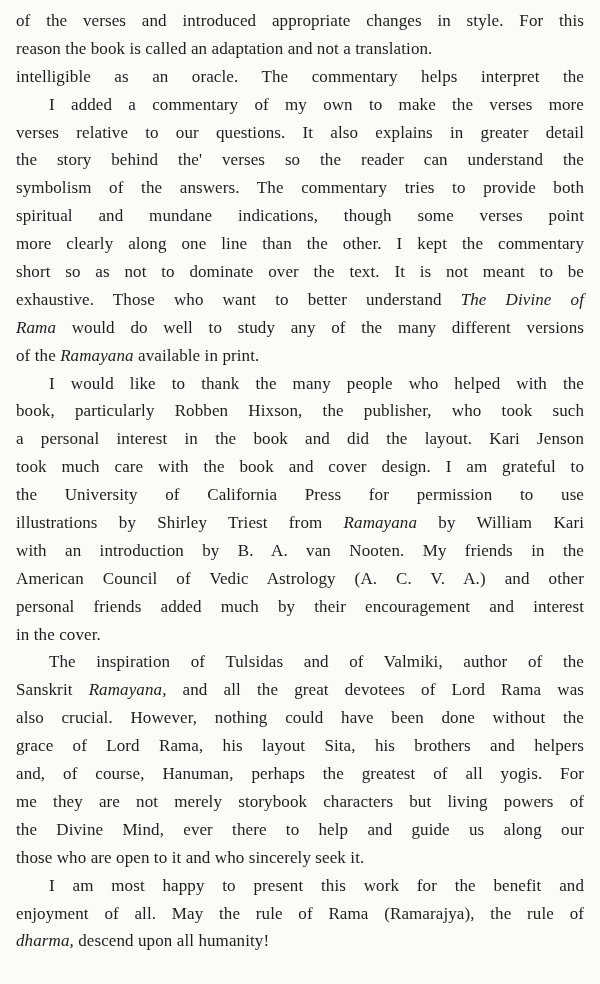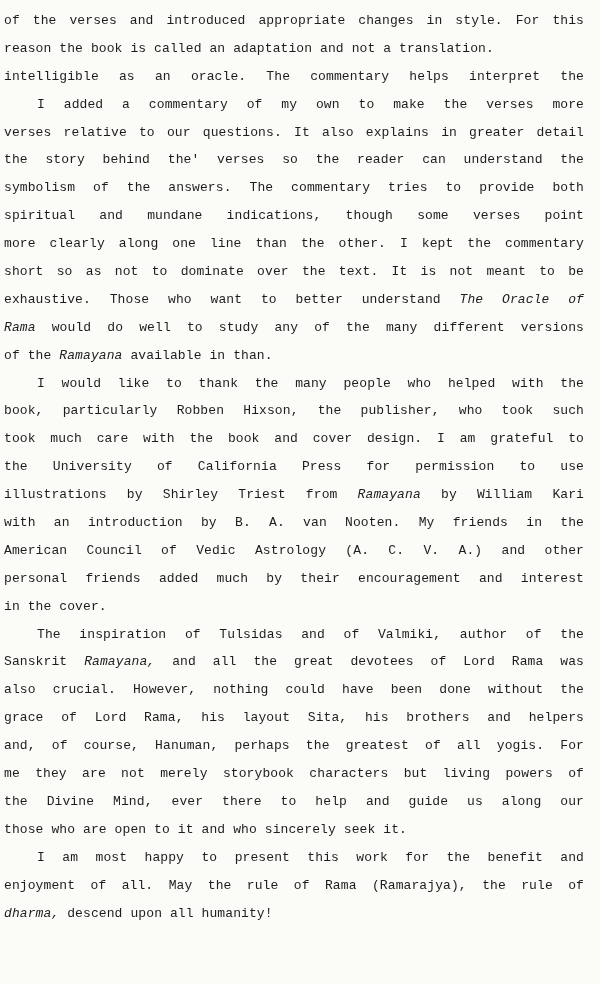--- a/index.html
+++ b/index.html
@@ -6,28 +6,27 @@
   .page {
     position: relative;
     width: 600px;
     height: 984px;
     background: #fbfbf8;
     overflow: hidden;
     font-family: "Liberation Serif", "DejaVu Serif", serif;
   }
   .page-text {
     position: absolute;
-    left: 4px;
+    left: 16px;
     right: 16px;
     top: 7px;
     color: #1d1d1d;
-    font-size: 13px;
+    font-size: 17px;
     line-height: 27.9px;
     letter-spacing: 0.1px;
-    font-family: Liberation Mono, monospace;
   }
   .line {
     height: 27.9px;
     text-align: justify;
     text-align-last: justify;
     white-space: nowrap;
     overflow: visible;
   }
   .line.last {
     text-align-last: left;
@@ -45,25 +44,26 @@
       <div class="line"><span class="">of the verses and introduced appropriate changes in style. For this</span></div>
       <div class="line last"><span class="">reason the book is called an adaptation and not a translation.</span></div>
       <div class="line"><span class="">intelligible as an oracle. The commentary helps interpret the</span></div>
       <div class="line indent"><span class="">I added a commentary of my own to make the verses more</span></div>
       <div class="line"><span class="">verses relative to our questions. It also explains in greater detail</span></div>
       <div class="line"><span class="">the story behind the' verses so the reader can understand the</span></div>
       <div class="line"><span class="">symbolism of the answers. The commentary tries to provide both</span></div>
       <div class="line"><span class="">spiritual and mundane indications, though some verses point</span></div>
       <div class="line"><span class="">more clearly along one line than the other. I kept the commentary</span></div>
       <div class="line"><span class="">short so as not to dominate over the text. It is not meant to be</span></div>
-      <div class="line"><span class="">exhaustive. Those who want to better understand </span><span class="it">The Oracle of</span></div>
+      <div class="line"><span class="">exhaustive. Those who want to better understand </span><span class="it">The Divine of</span></div>
       <div class="line"><span class="it">Rama</span><span class=""> would do well to study any of the many different versions</span></div>
-      <div class="line last"><span class="">of the </span><span class="it">Ramayana</span><span class=""> available in than.</span></div>
+      <div class="line last"><span class="">of the </span><span class="it">Ramayana</span><span class=""> available in print.</span></div>
       <div class="line indent"><span class="">I would like to thank the many people who helped with the</span></div>
       <div class="line"><span class="">book, particularly Robben Hixson, the publisher, who took such</span></div>
+      <div class="line"><span class="">a personal interest in the book and did the layout. Kari Jenson</span></div>
       <div class="line"><span class="">took much care with the book and cover design. I am grateful to</span></div>
       <div class="line"><span class="">the University of California Press for permission to use</span></div>
       <div class="line"><span class="">illustrations by Shirley Triest from </span><span class="it">Ramayana</span><span class=""> by William Kari</span></div>
       <div class="line"><span class="">with an introduction by B. A. van Nooten. My friends in the</span></div>
       <div class="line"><span class="">American Council of Vedic Astrology (A. C. V. A.) and other</span></div>
       <div class="line"><span class="">personal friends added much by their encouragement and interest</span></div>
       <div class="line last"><span class="">in the cover.</span></div>
       <div class="line indent"><span class="">The inspiration of Tulsidas and of Valmiki, author of the</span></div>
       <div class="line"><span class="">Sanskrit </span><span class="it">Ramayana,</span><span class=""> and all the great devotees of Lord Rama was</span></div>
       <div class="line"><span class="">also crucial. However, nothing could have been done without the</span></div>

